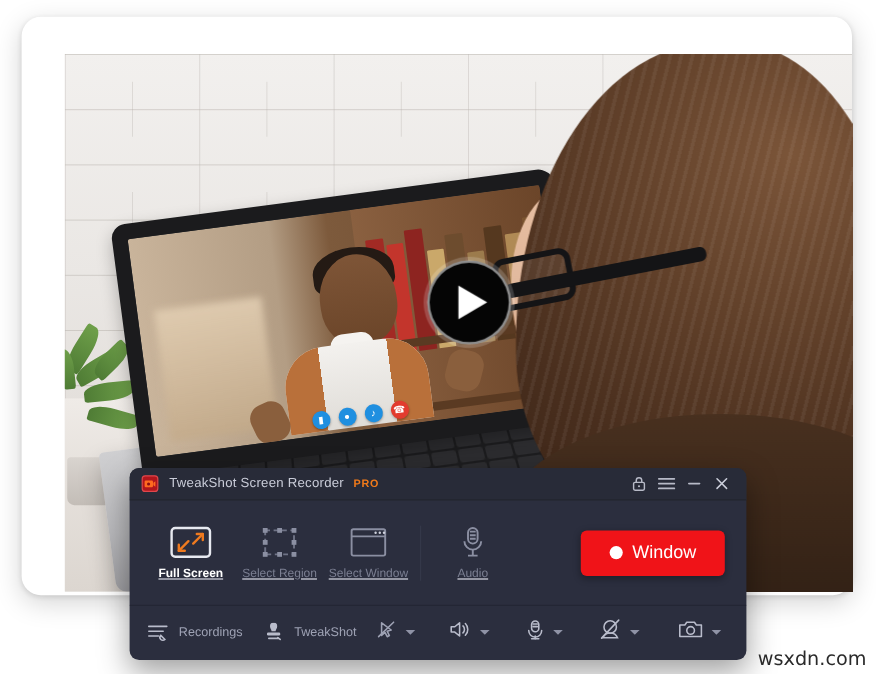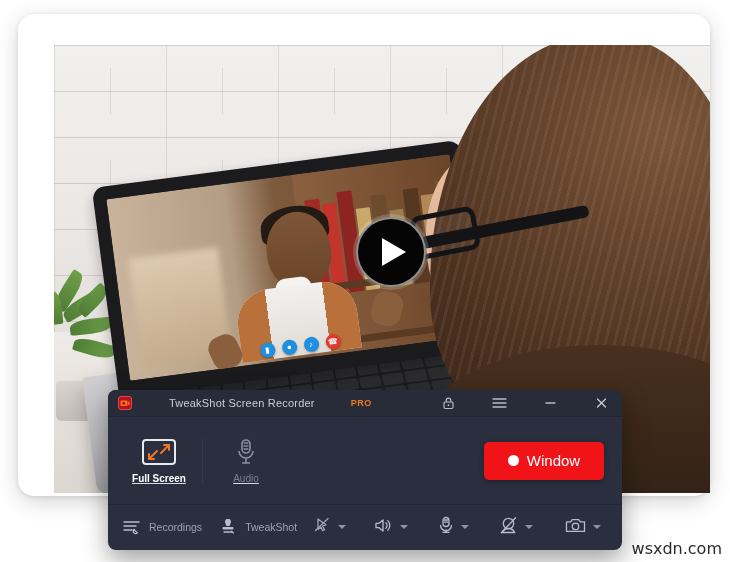--- a/index.html
+++ b/index.html
@@ -256,21 +256,20 @@
     position:absolute; left:108px; top:390px; width:514px; height:160px;
     background:#2b2e3e; border-radius:8px;
     box-shadow: 0 10px 26px rgba(0,0,0,.38);
     overflow:hidden;
     color:#d7d9e4;
   }
   .titlebar {
     height:27px; background:#282b38;
     display:flex; align-items:center; padding:0 10px 0 10px;
     border-bottom:1px solid #23262f;
-    gap:28px;
   }
   .applogo {
     width:14px; height:14px; border-radius:3px;
     background:#b1161c; border:1px solid #e0474c;
     display:flex; align-items:center; justify-content:center; margin-right:9px;
   }
   .applogo svg { display:block; }
   .apptitle { font-size:11px; color:#c9ccd8; letter-spacing:.2px; white-space:nowrap; }
   .pro {
     font-size:9px; font-weight:bold; color:#f07a1a; margin-left:8px; letter-spacing:.6px;
@@ -561,21 +560,50 @@
               <path d="M20 4 H25 V9" stroke="#ef7a1f" stroke-width="2" fill="none" stroke-linecap="round" stroke-linejoin="round"></path>
               <line x1="25" y1="4" x2="17" y2="12" stroke="#ef7a1f" stroke-width="2" stroke-linecap="round"></line>
               <path d="M10 18 H5 V13" stroke="#ef7a1f" stroke-width="2" fill="none" stroke-linecap="round" stroke-linejoin="round"></path>
               <line x1="5" y1="18" x2="13" y2="10" stroke="#ef7a1f" stroke-width="2" stroke-linecap="round"></line>
             </svg>
           </span>
         </span>
         <span class="lbl">Full Screen</span>
       </div>
 
-
+      <div class="mode">
+        <span class="glyph">
+          <svg width="30" height="26" viewBox="0 0 30 26">
+            <rect x="3" y="3" width="24" height="20" fill="none" stroke="#6f7386" stroke-width="1.6" stroke-dasharray="4 3"></rect>
+            <rect x="1" y="1" width="4" height="4" fill="#8b8fa2"></rect>
+            <rect x="25" y="1" width="4" height="4" fill="#8b8fa2"></rect>
+            <rect x="1" y="21" width="4" height="4" fill="#8b8fa2"></rect>
+            <rect x="25" y="21" width="4" height="4" fill="#8b8fa2"></rect>
+            <rect x="13" y="1" width="4" height="4" fill="#8b8fa2"></rect>
+            <rect x="13" y="21" width="4" height="4" fill="#8b8fa2"></rect>
+            <rect x="1" y="11" width="4" height="4" fill="#8b8fa2"></rect>
+            <rect x="25" y="11" width="4" height="4" fill="#8b8fa2"></rect>
+          </svg>
+        </span>
+        <span class="lbl">Select Region</span>
+      </div>
+
+      <div class="mode">
+        <span class="glyph">
+          <svg width="32" height="26" viewBox="0 0 32 26">
+            <rect x="2" y="2" width="28" height="22" rx="1.5" fill="none" stroke="#7e melt" stroke-width="0"></rect>
+            <rect x="2" y="2" width="28" height="22" rx="1.5" fill="none" stroke="#8b8fa2" stroke-width="1.6"></rect>
+            <line x1="2" y1="8" x2="30" y2="8" stroke="#8b8fa2" stroke-width="1.4"></line>
+            <circle cx="22" cy="5" r="1" fill="#cfd2dd"></circle>
+            <circle cx="25.5" cy="5" r="1" fill="#cfd2dd"></circle>
+            <circle cx="29" cy="5" r="1" fill="#cfd2dd"></circle>
+          </svg>
+        </span>
+        <span class="lbl">Select Window</span>
+      </div>
 
       <div class="mode-sep"></div>
 
       <div class="mode">
         <span class="glyph">
           <svg width="22" height="28" viewBox="0 0 22 28" fill="none" stroke="#8b8fa2" stroke-width="1.6">
             <rect x="7" y="2" width="8" height="13" rx="4"></rect>
             <line x1="8.6" y1="5" x2="13.4" y2="5"></line>
             <line x1="8.6" y1="8" x2="13.4" y2="8"></line>
             <line x1="8.6" y1="11" x2="13.4" y2="11"></line>

